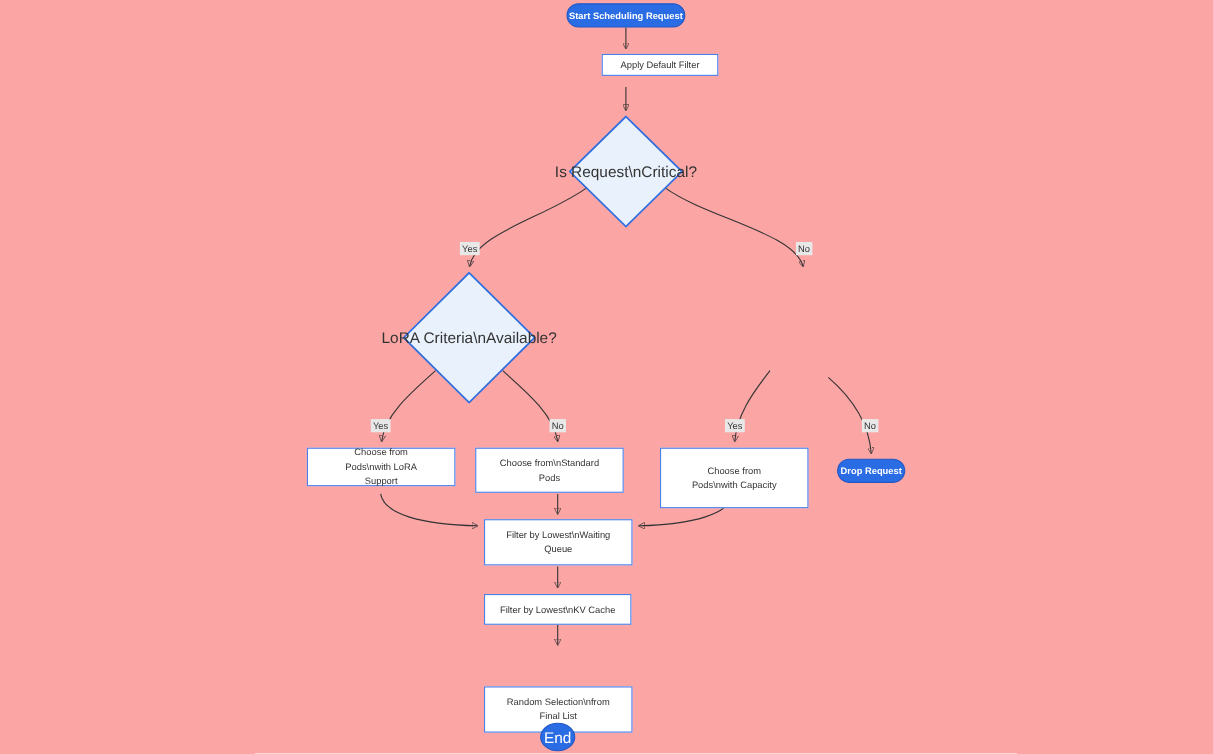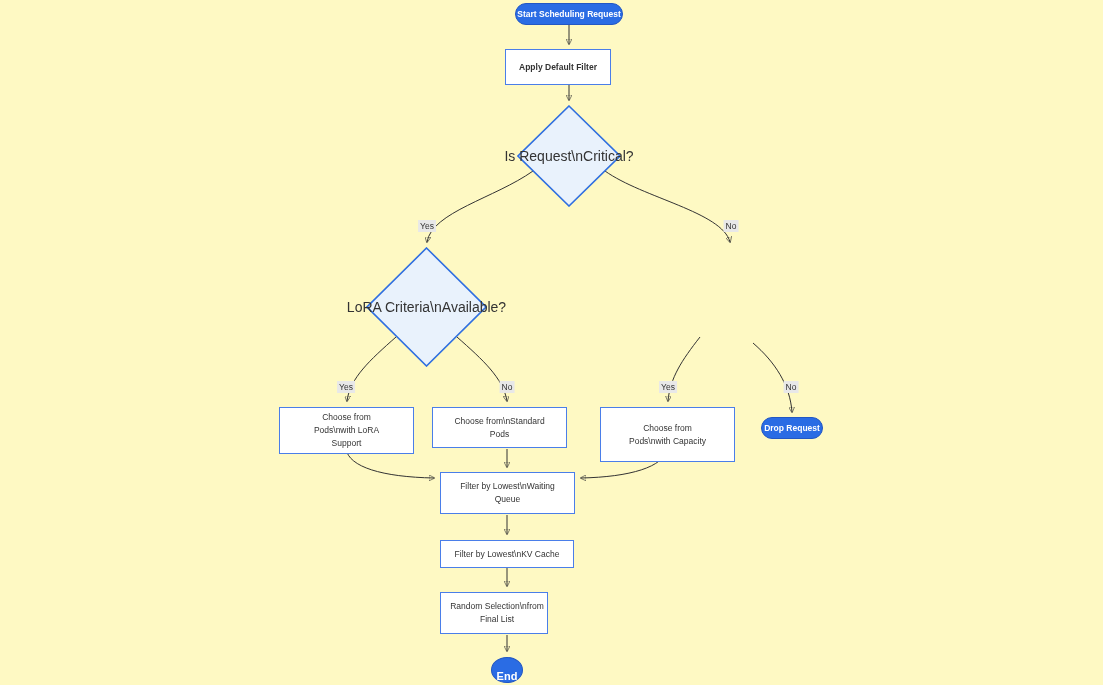--- a/index.html
+++ b/index.html
@@ -8,38 +8,38 @@
     --node-border:#4a7ee9;
     --diamond-border:#2f6fe0;
     --diamond-fill:#e9f2fc;
     --node-fill:#ffffff;
     --edge-line:#333333;
     --label-bg:#e8e8e8;
     --text:#333333;
   }
   html,body{margin:0;padding:0;background:#ffffff;}
   .canvas{
-    position:relative;width:1103px;height:685px;background:#fef9c3;overflow:hidden;
+    position:relative;width:1103px;height:685px;background:#fca5a5;overflow:hidden;
     font-family:"Liberation Sans","DejaVu Sans",sans-serif;color:var(--text);
   }
   .edges{position:absolute;left:0;top:0;width:1103px;height:685px;pointer-events:none;}
   .edges path{fill:none;stroke:var(--edge-line);stroke-width:1px;}
   .node{position:absolute;display:flex;align-items:center;justify-content:center;box-sizing:border-box;}
   .rect-node{
     background:var(--node-fill);border:1.4px solid var(--node-border);
     font-size:8.5px;line-height:13px;text-align:center;
   }
   .rect-node .lbl{display:inline-block;}
   .stadium{
     background:var(--accent);border:1px solid var(--accent-border);border-radius:12px;
     color:#ffffff;font-weight:bold;font-size:8.5px;white-space:nowrap;text-align:center;
   }
   .circle-node{
     background:var(--accent);border:1px solid var(--accent-border);border-radius:50%;
-    color:#ffffff;font-weight:bold;font-size:11px;text-align:center;align-items:flex-end;
+    color:#ffffff;font-weight:normal;font-size:14px;text-align:center;
   }
   .diamond{position:absolute;}
   .diamond svg{position:absolute;left:0;top:0;}
   .diamond polygon{fill:var(--diamond-fill);stroke:var(--diamond-border);stroke-width:1.6px;}
   .diamond .lbl{
     position:absolute;left:0;top:0;width:100%;height:100%;
     display:flex;align-items:center;justify-content:center;
     font-size:14px;white-space:nowrap;text-align:left;
   }
   .edge-label{
@@ -72,40 +72,40 @@
     <path d="M667,449 C664,467 630,477 581,478" marker-end="url(#arrow)"></path>
     <path d="M507,515 L507,534" marker-end="url(#arrow)"></path>
     <path d="M507,568 L507,586" marker-end="url(#arrow)"></path>
     <path d="M507,635 L507,651" marker-end="url(#arrow)"></path>
   </svg>
 
   <div class="node stadium" style="left:515px;top:3px;width:108px;height:22px;">
     <span class="lbl">Start Scheduling Request</span>
   </div>
 
-  <div class="node rect-node" style="left:505px;top:49px;width:106px;height:36px;font-weight:bold;">
+  <div class="node rect-node" style="left:547px;top:49px;width:106px;height:20px;">
     <span class="lbl">Apply Default Filter</span>
   </div>
 
   <div class="diamond" style="left:517px;top:105px;width:104px;height:102px;">
     <svg width="104" height="102" viewBox="0 0 104 102">
       <polygon points="52,1 103,51 52,101 1,51"></polygon>
     </svg>
     <span class="lbl">Is Request\nCritical?</span>
   </div>
 
   <div class="diamond" style="left:366px;top:247px;width:121px;height:120px;">
     <svg width="121" height="120" viewBox="0 0 121 120">
       <polygon points="60.5,1 120,60 60.5,119 1,60"></polygon>
     </svg>
     <span class="lbl">LoRA Criteria\nAvailable?</span>
   </div>
 
 
-  <div class="node rect-node" style="left:279px;top:407px;width:135px;height:47px;text-align:center;">
+  <div class="node rect-node" style="left:279px;top:407px;width:135px;height:35px;text-align:center;">
     <span class="lbl" style="width:92px;">Choose from Pods\nwith LoRA Support</span>
   </div>
 
   <div class="node rect-node" style="left:432px;top:407px;width:135px;height:41px;">
     <span class="lbl" style="width:92px;">Choose from\nStandard Pods</span>
   </div>
 
   <div class="node rect-node" style="left:600px;top:407px;width:135px;height:55px;">
     <span class="lbl" style="width:92px;">Choose from Pods\nwith Capacity</span>
   </div>
@@ -115,21 +115,21 @@
   </div>
 
   <div class="node rect-node" style="left:440px;top:540px;width:134px;height:28px;">
     <span class="lbl">Filter by Lowest\nKV Cache</span>
   </div>
 
   <div class="node rect-node" style="left:440px;top:472px;width:135px;height:42px;">
     <span class="lbl" style="width:100px;">Filter by Lowest\nWaiting Queue</span>
   </div>
 
-  <div class="node rect-node" style="left:440px;top:592px;width:108px;height:42px;justify-content:flex-end;">
+  <div class="node rect-node" style="left:440px;top:624px;width:135px;height:42px;">
     <span class="lbl" style="width:100px;">Random Selection\nfrom Final List</span>
   </div>
 
   <div class="node circle-node" style="left:491px;top:657px;width:32px;height:26px;">
     <span class="lbl">End</span>
   </div>
 
   <div class="edge-label" style="left:427px;top:226px;">Yes</div>
   <div class="edge-label" style="left:731px;top:226px;">No</div>
   <div class="edge-label" style="left:346px;top:387px;">Yes</div>

